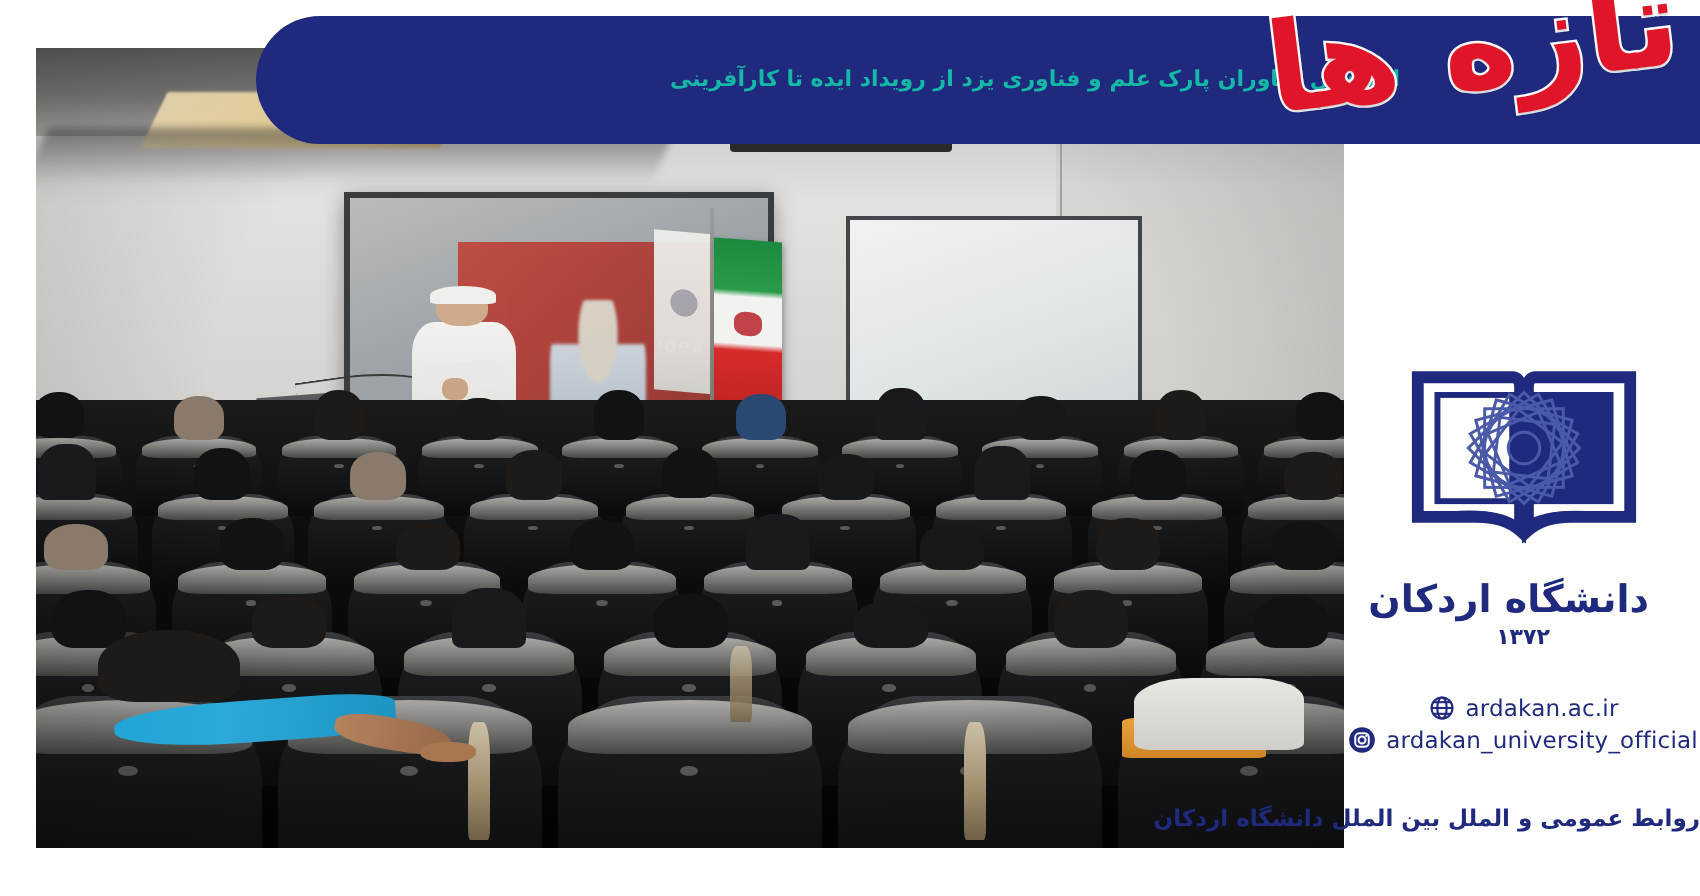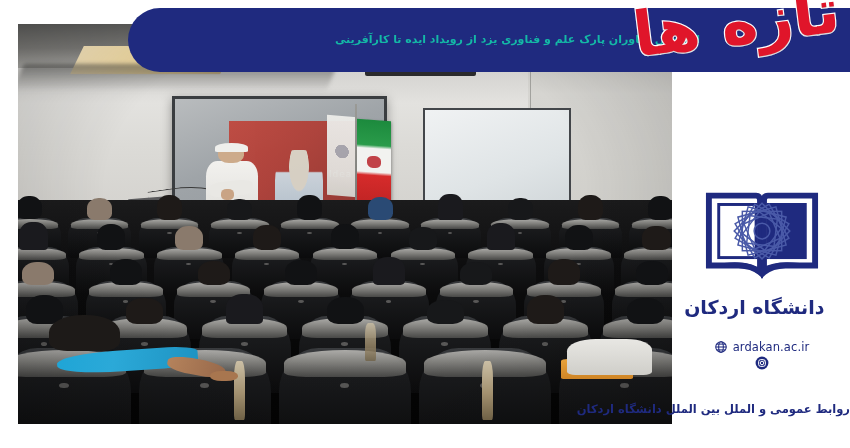--- a/index.html
+++ b/index.html
@@ -795,20 +795,21 @@
               <rect x="-14" y="-14" width="28" height="28" transform="rotate(37)"></rect>
               <rect x="-14" y="-14" width="28" height="28" transform="rotate(67)"></rect>
               <circle r="8"></circle>
             </g>
           </g>
 
           <path d="M22 93 Q46 90 58 100 Q70 90 98 93" fill="none" stroke="#1f2a7f" stroke-width="5"></path>
         </svg>
       </div>
       <div class="logo-name">دانشگاه اردکان</div>
+      <div class="logo-year">۱۳۷۲</div>
     </div>
 
     <div class="contacts">
 
       <div class="contact-row">
         <span class="ic">
           <svg viewBox="0 0 24 24" fill="none" stroke="#1f2a7f" stroke-width="1.8">
             <circle cx="12" cy="12" r="9"></circle>
             <ellipse cx="12" cy="12" rx="4" ry="9"></ellipse>
             <line x1="3" y1="12" x2="21" y2="12"></line>
@@ -822,20 +823,21 @@
 
       <div class="contact-row">
         <span class="ic">
           <svg viewBox="0 0 24 24">
             <circle cx="12" cy="12" r="11" fill="#1f2a7f"></circle>
             <rect x="6.2" y="6.2" width="11.6" height="11.6" rx="3.6" fill="none" stroke="#ffffff" stroke-width="1.7"></rect>
             <circle cx="12" cy="12" r="3" fill="none" stroke="#ffffff" stroke-width="1.7"></circle>
             <circle cx="15.7" cy="8.4" r="1" fill="#ffffff"></circle>
           </svg>
         </span>
+        <span class="contact-text">ardakan_university_official</span>
       </div>
 
     </div>
 
     <div class="pr-line">روابط عمومی و الملل بین الملل دانشگاه اردکان</div>
   </div>
 
 </div>
 
 </body></html>

